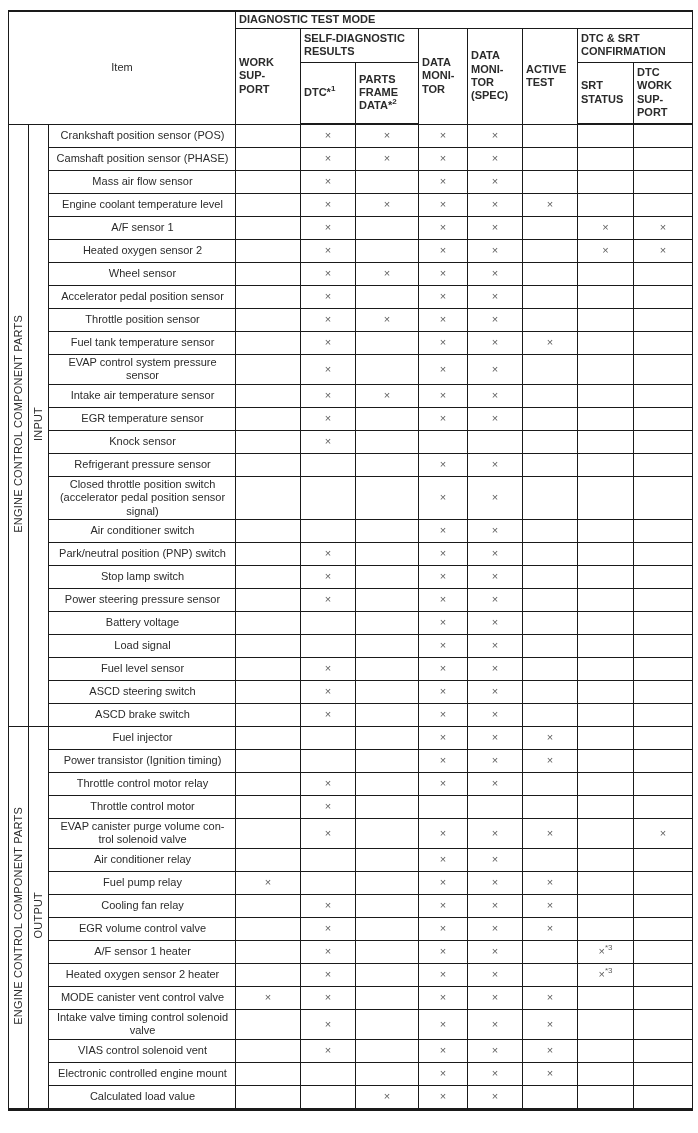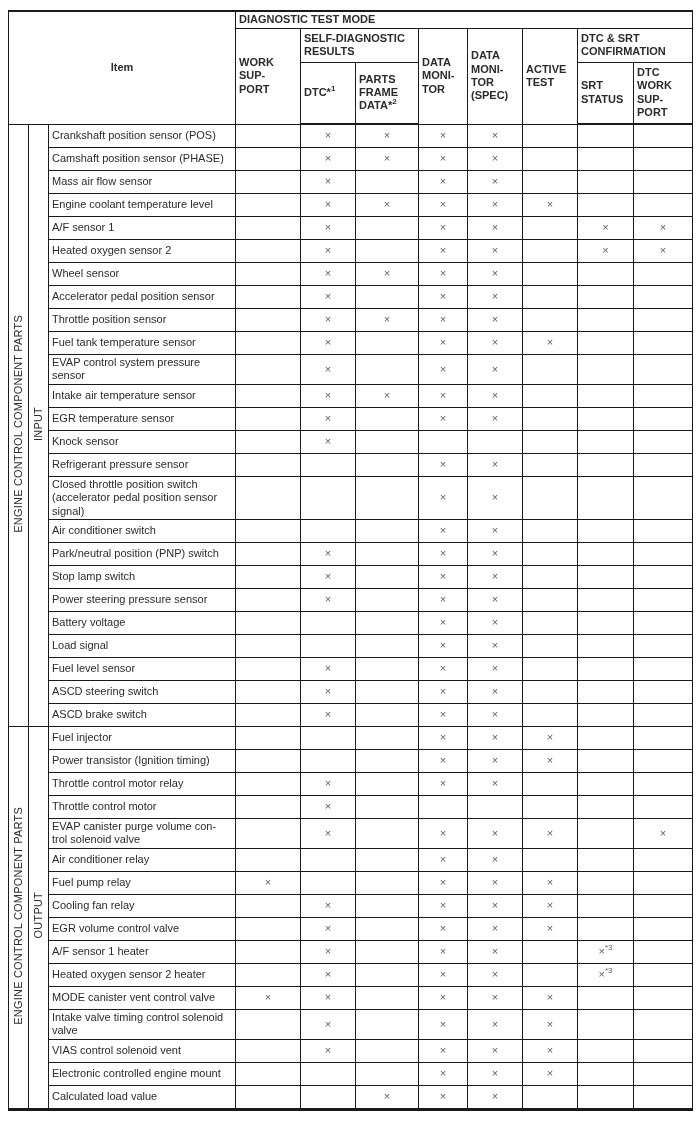--- a/index.html
+++ b/index.html
@@ -39,24 +39,24 @@
   thead td {
     font-weight: bold;
     text-align: left;
     white-space: pre-line;
     padding: 2px 1px;
   }
   thead tr.h1 { height: 17px; }
   thead tr.h2 { height: 34px; }
   thead tr.h3 { height: 62px; }
   thead tr.h3 td { border-bottom: 2px solid #1a1a1a; }
-  td.item-head { font-weight: bold; text-align: center; }
+  td.item-head { font-weight: normal; text-align: center; }
   tbody td { height: 20px; }
   tbody td.item-cell {
-    text-align: left;
+    text-align: center;
     padding-right: 2px;
     white-space: pre-line;
   }
   tbody td.mark-cell {
     text-align: center;
     color: #5f5f5f;
     font-size: 11px;
   }
   td.vcell {
     text-align: center;

